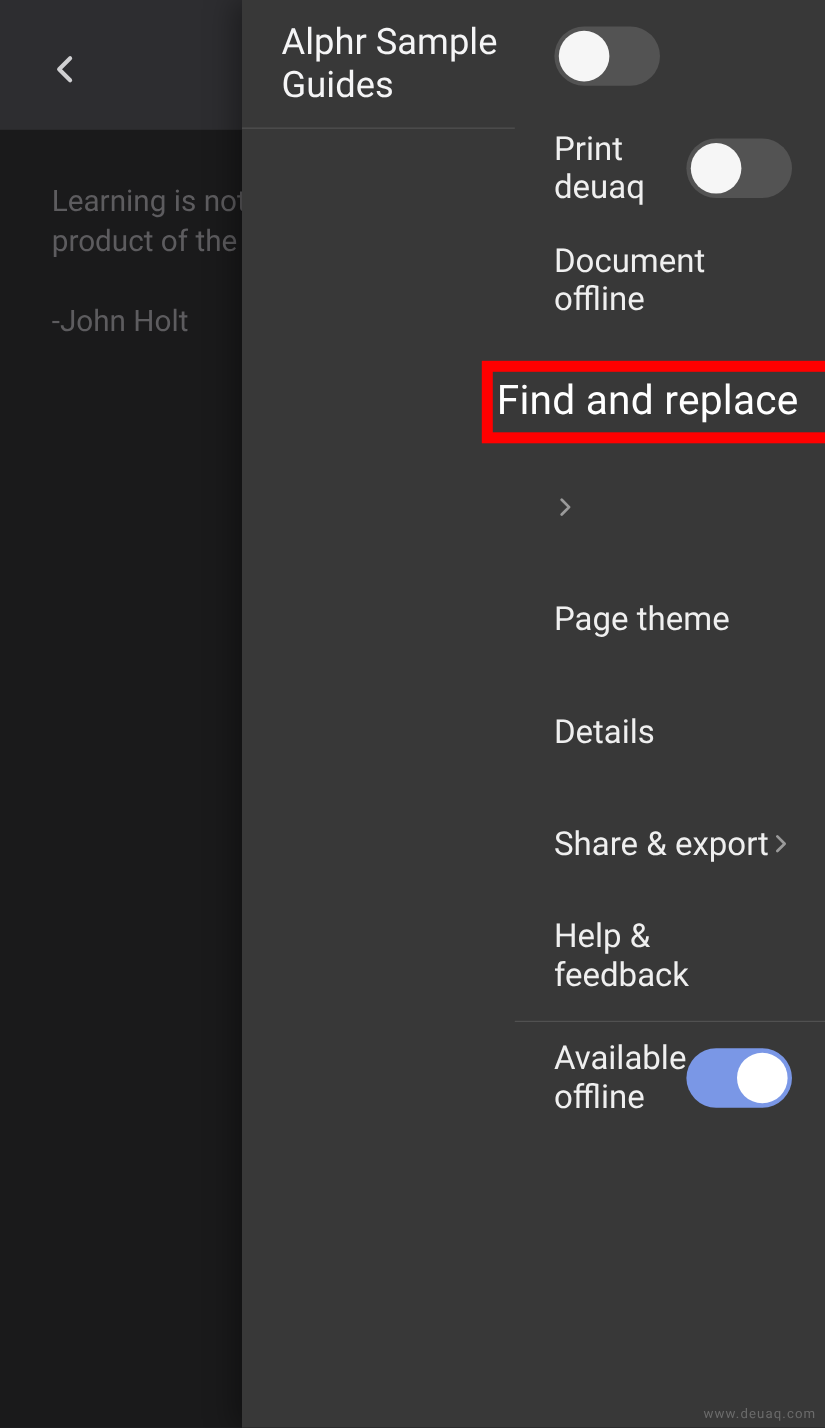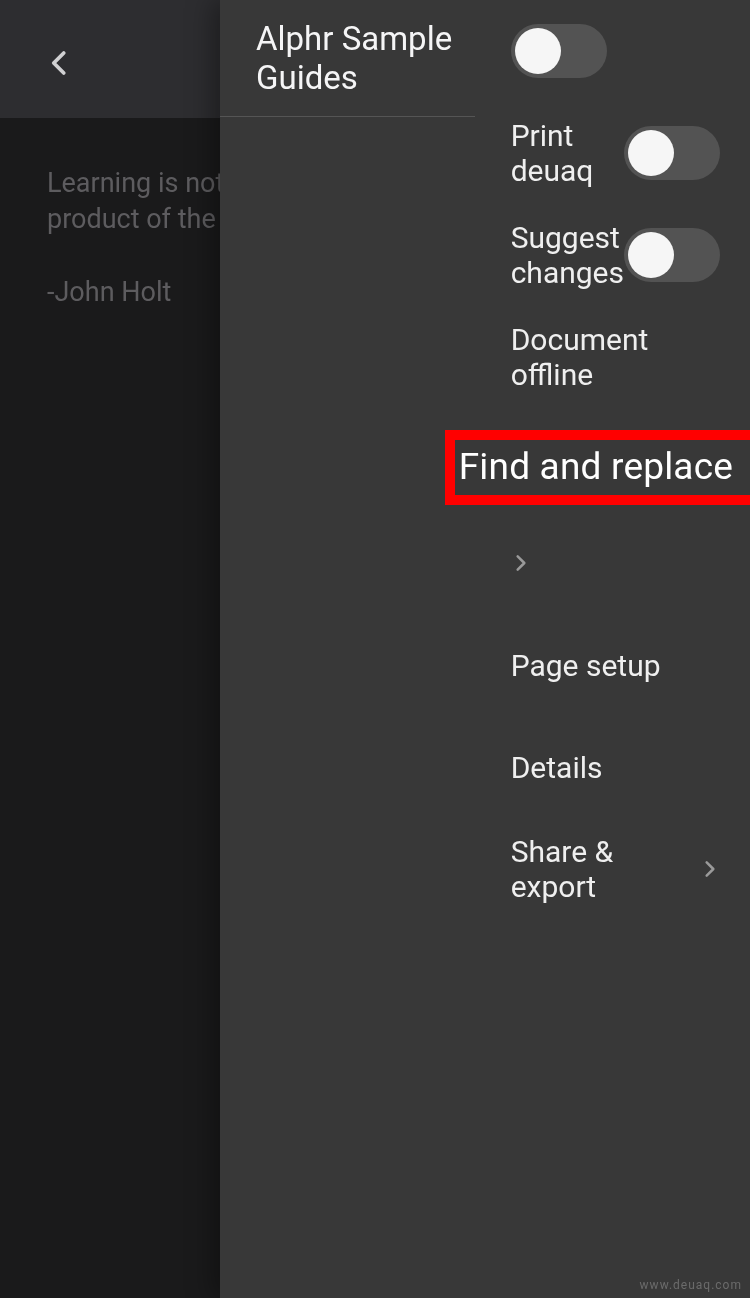--- a/index.html
+++ b/index.html
@@ -160,55 +160,58 @@
         </div>
     </div>
 
     <div class="row">
       <span class="row-label">Print deuaq</span>
       <div class="toggle">
           <div class="knob"></div>
         </div>
     </div>
 
-    <div class="row">
-      <span class="row-label">Suggest changes</span>
-      <div class="toggle">
-          <div class="knob"></div>
-        </div>
-    </div>
 
     <div class="row">
       <span class="row-label">Document offline</span>
     </div>
 
     <div class="row find-replace">
       <div class="highlight-box"></div>
       <span class="row-label">Find and replace</span>
     </div>
 
     <div class="row">
       <svg class="chev" viewBox="0 0 24 24" fill="none" stroke-width="3" stroke-linecap="round" stroke-linejoin="round">
         <polyline points="8 4 16 12 8 20"></polyline>
       </svg>
     </div>
 
     <div class="row">
-      <span class="row-label">Page setup</span>
+      <span class="row-label">Page theme</span>
     </div>
 
     <div class="row">
       <span class="row-label">Details</span>
     </div>
 
     <div class="row">
       <span class="row-label">Share &amp; export</span>
       <svg class="chev" viewBox="0 0 24 24" fill="none" stroke-width="3" stroke-linecap="round" stroke-linejoin="round">
         <polyline points="8 4 16 12 8 20"></polyline>
       </svg>
     </div>
 
-
+    <div class="row">
+      <span class="row-label">Help &amp; feedback</span>
+    </div>
+
+    <div class="row sep">
+      <span class="row-label">Available offline</span>
+      <div class="toggle on">
+          <div class="knob"></div>
+        </div>
+    </div>
 
   </div>
 </div>
 
 <div class="wm">www.deuaq.com</div>
 
 </body></html>

